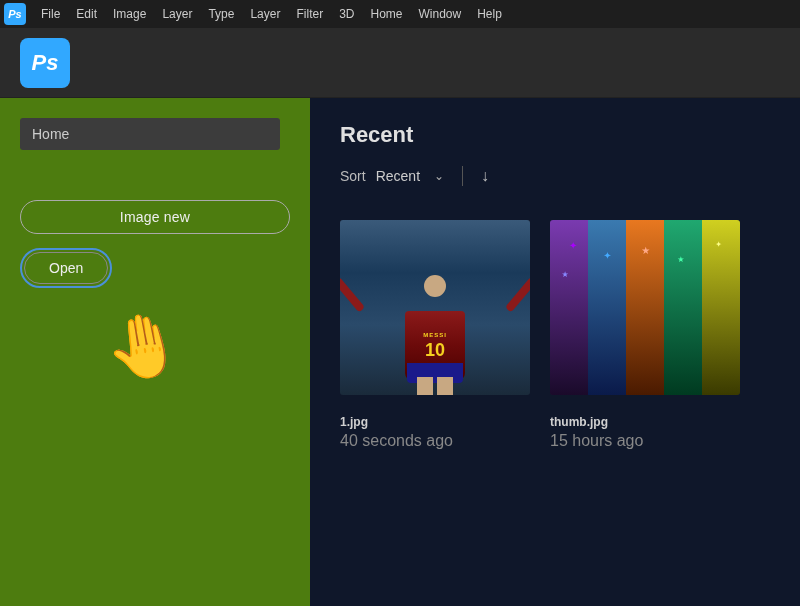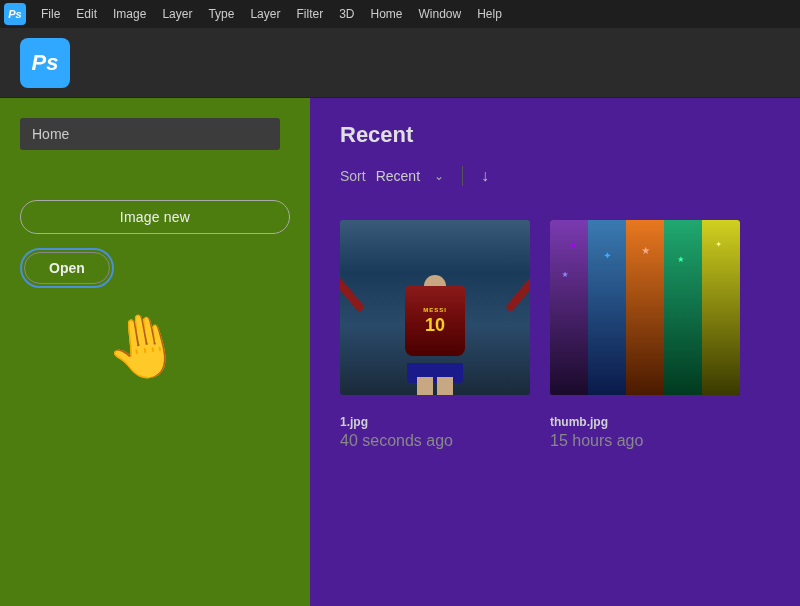--- a/index.html
+++ b/index.html
@@ -116,38 +116,38 @@
       display: inline-block;
     }
     .btn-open-inner {
       border: 1.5px solid #888;
       border-radius: 20px;
       padding: 7px 24px;
       color: #eee;
       font-size: 14px;
       cursor: pointer;
       background: transparent;
-      font-weight: 700;
+      font-weight: 400;
     }
 
     
     .hand-cursor {
       position: absolute;
       left: 105px;
       top: 310px;
       font-size: 62px;
       transform: rotate(-10deg);
       pointer-events: none;
       z-index: 10;
     }
 
     
     .right-panel {
       flex: 1;
-      background: #4c1d95;
+      background: #0f172a;
       padding: 24px 30px;
     }
     .recent-title {
       font-size: 22px;
       font-weight: 700;
       color: #e0e0e0;
       margin-bottom: 18px;
     }
     .sort-row {
       display: flex;
@@ -204,21 +204,21 @@
       position: relative;
     }
     
     .thumb-messi {
       background: linear-gradient(180deg, #3a5a7a 0%, #1a3a5a 30%, #2a4a6a 60%, #1a2a3a 100%);
       position: relative;
     }
     
     .jersey {
       position: absolute;
-      bottom: 39px;
+      bottom: 14px;
       left: 50%;
       transform: translateX(-50%);
       width: 60px;
       height: 70px;
       background: linear-gradient(180deg, #8b1a1a 0%, #6b0a0a 50%, #4a0000 100%);
       border-radius: 4px 4px 8px 8px;
       display: flex;
       align-items: center;
       justify-content: center;
       flex-direction: column;

